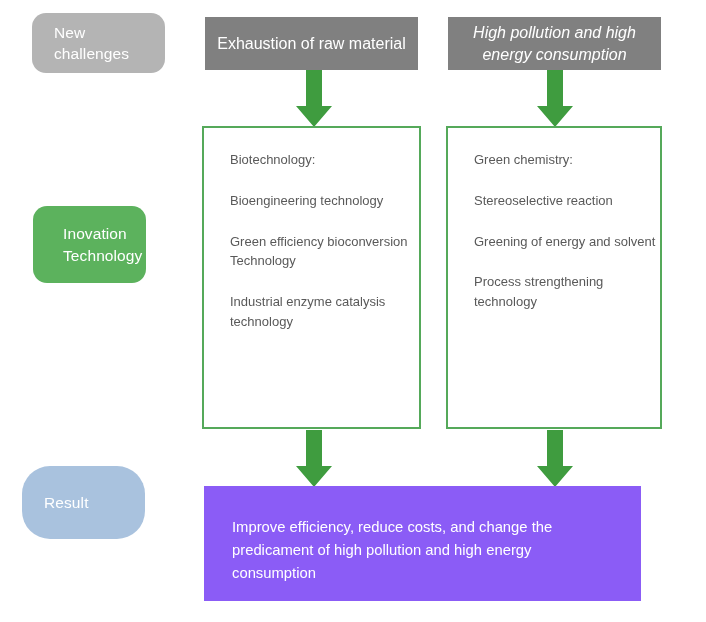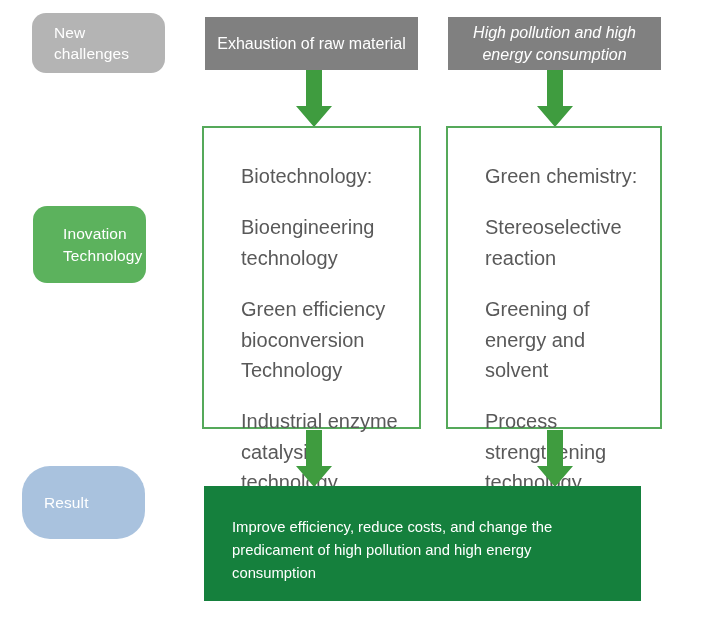--- a/index.html
+++ b/index.html
@@ -74,33 +74,33 @@
     background: #ffffff;
     border: 2.5px solid #55a95a;
     box-sizing: border-box;
     padding: 22px 0 0 26px;
   }
   .tech-left  { left: 202px; top: 126px; width: 219px; height: 303px; }
   .tech-right { left: 446px; top: 126px; width: 216px; height: 303px; }
 
   .tech-line {
     color: #595959;
-    font-size: 20px;
+    font-size: 13px;
     line-height: 1.52;
-    margin: 11px;
+    margin: 0;
   }
   .tech-group { margin-bottom: 21px; }
   .tech-group:last-child { margin-bottom: 0; }
 
   
   .result-box {
     position: absolute;
     left: 204px; top: 486px;
     width: 437px; height: 115px;
-    background: #15803d;
+    background: #8b5cf6;
     box-sizing: border-box;
     padding: 30px 34px 0 28px;
     color: #ffffff;
     font-size: 14.8px;
     line-height: 1.56;
   }
 
   
   .arrow {
     position: absolute;

